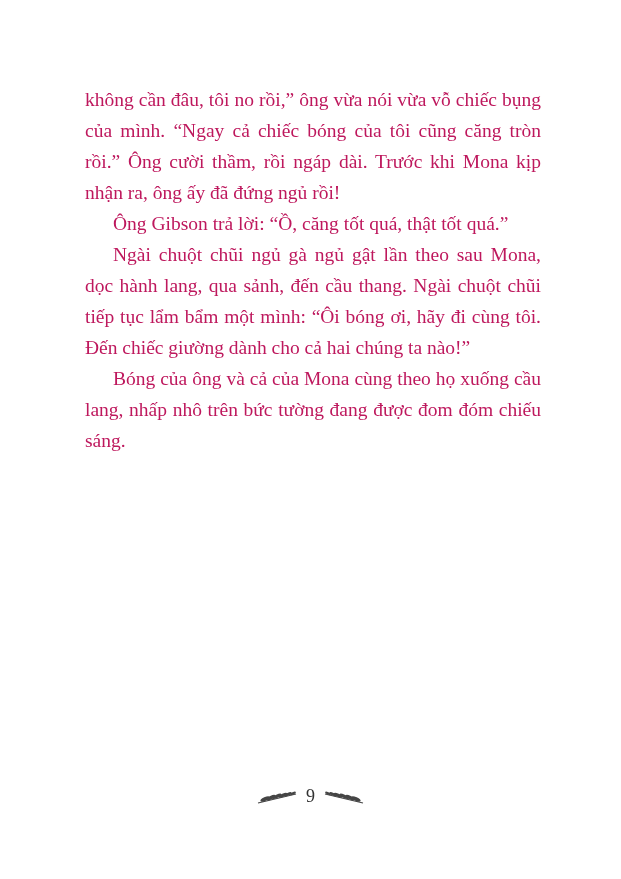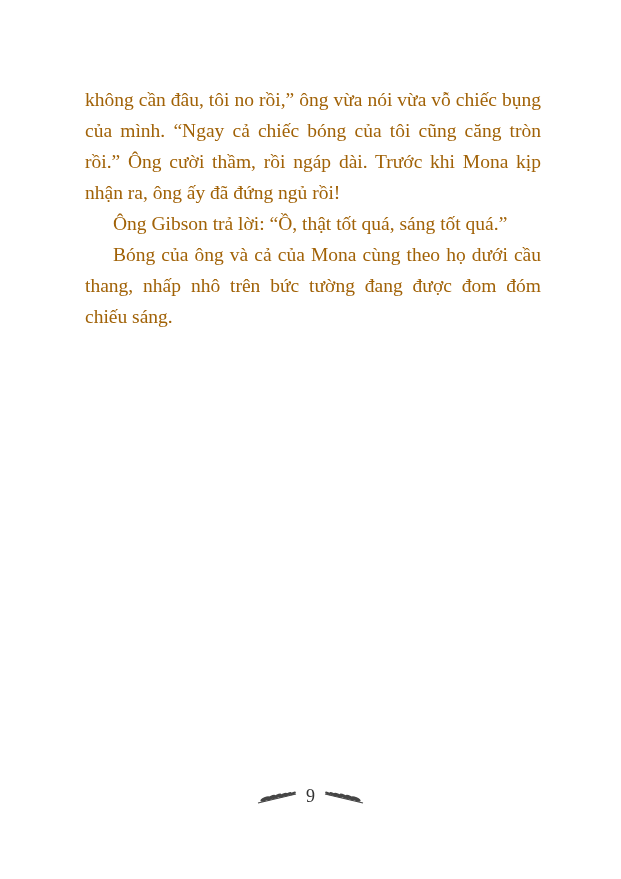--- a/index.html
+++ b/index.html
@@ -17,21 +17,21 @@
   .page {
     position: absolute;
     top: 0; left: 0; right: 0; bottom: 0;
     background: #ffffff;
   }
   .text-block {
     position: absolute;
     top: 84px;
     left: 85px;
     width: 456px;
-    color: #a16207;
+    color: #be185d;
     font-size: 19.5px;
     line-height: 31px;
     text-align: justify;
   }
   .text-block p {
     margin: 0;
   }
   .text-block p.indent {
     text-indent: 28px;
   }
@@ -57,22 +57,23 @@
     transform: scaleX(-1);
   }
 </style>
 </head>
 <body>
 
 <div class="page">
 
   <div class="text-block">
     <p>không cần đâu, tôi no rồi,” ông vừa nói vừa vỗ chiếc bụng của mình. “Ngay cả chiếc bóng của tôi cũng căng tròn rồi.” Ông cười thầm, rồi ngáp dài. Trước khi Mona kịp nhận ra, ông ấy đã đứng ngủ rồi!</p>
-    <p class="indent">Ông Gibson trả lời: “Ồ, thật tốt quá, sáng tốt quá.”</p>
-    <p class="indent">Bóng của ông và cả của Mona cùng theo họ dưới cầu thang, nhấp nhô trên bức tường đang được đom đóm chiếu sáng.</p>
+    <p class="indent">Ông Gibson trả lời: “Ồ, căng tốt quá, thật tốt quá.”</p>
+    <p class="indent">Ngài chuột chũi ngủ gà ngủ gật lần theo sau Mona, dọc hành lang, qua sảnh, đến cầu thang. Ngài chuột chũi tiếp tục lẩm bẩm một mình: “Ôi bóng ơi, hãy đi cùng tôi. Đến chiếc giường dành cho cả hai chúng ta nào!”</p>
+    <p class="indent">Bóng của ông và cả của Mona cùng theo họ xuống cầu lang, nhấp nhô trên bức tường đang được đom đóm chiếu sáng.</p>
   </div>
 
   <div class="page-footer">
     <svg class="sprig" viewBox="0 0 40 18" width="40" height="18" aria-hidden="true">
       <path d="M1 15 Q 14 12 39 6" fill="none" stroke="#454545" stroke-width="1.1"></path>
       <ellipse cx="8" cy="11" rx="5" ry="1.8" transform="rotate(-25 8 11)" fill="#454545"></ellipse>
       <ellipse cx="14" cy="9.6" rx="5" ry="1.8" transform="rotate(-25 14 9.6)" fill="#454545"></ellipse>
       <ellipse cx="20" cy="8.3" rx="5" ry="1.7" transform="rotate(-25 20 8.3)" fill="#454545"></ellipse>
       <ellipse cx="26" cy="7.2" rx="4.6" ry="1.6" transform="rotate(-25 26 7.2)" fill="#454545"></ellipse>
       <ellipse cx="31" cy="6.3" rx="4" ry="1.4" transform="rotate(-25 31 6.3)" fill="#454545"></ellipse>

